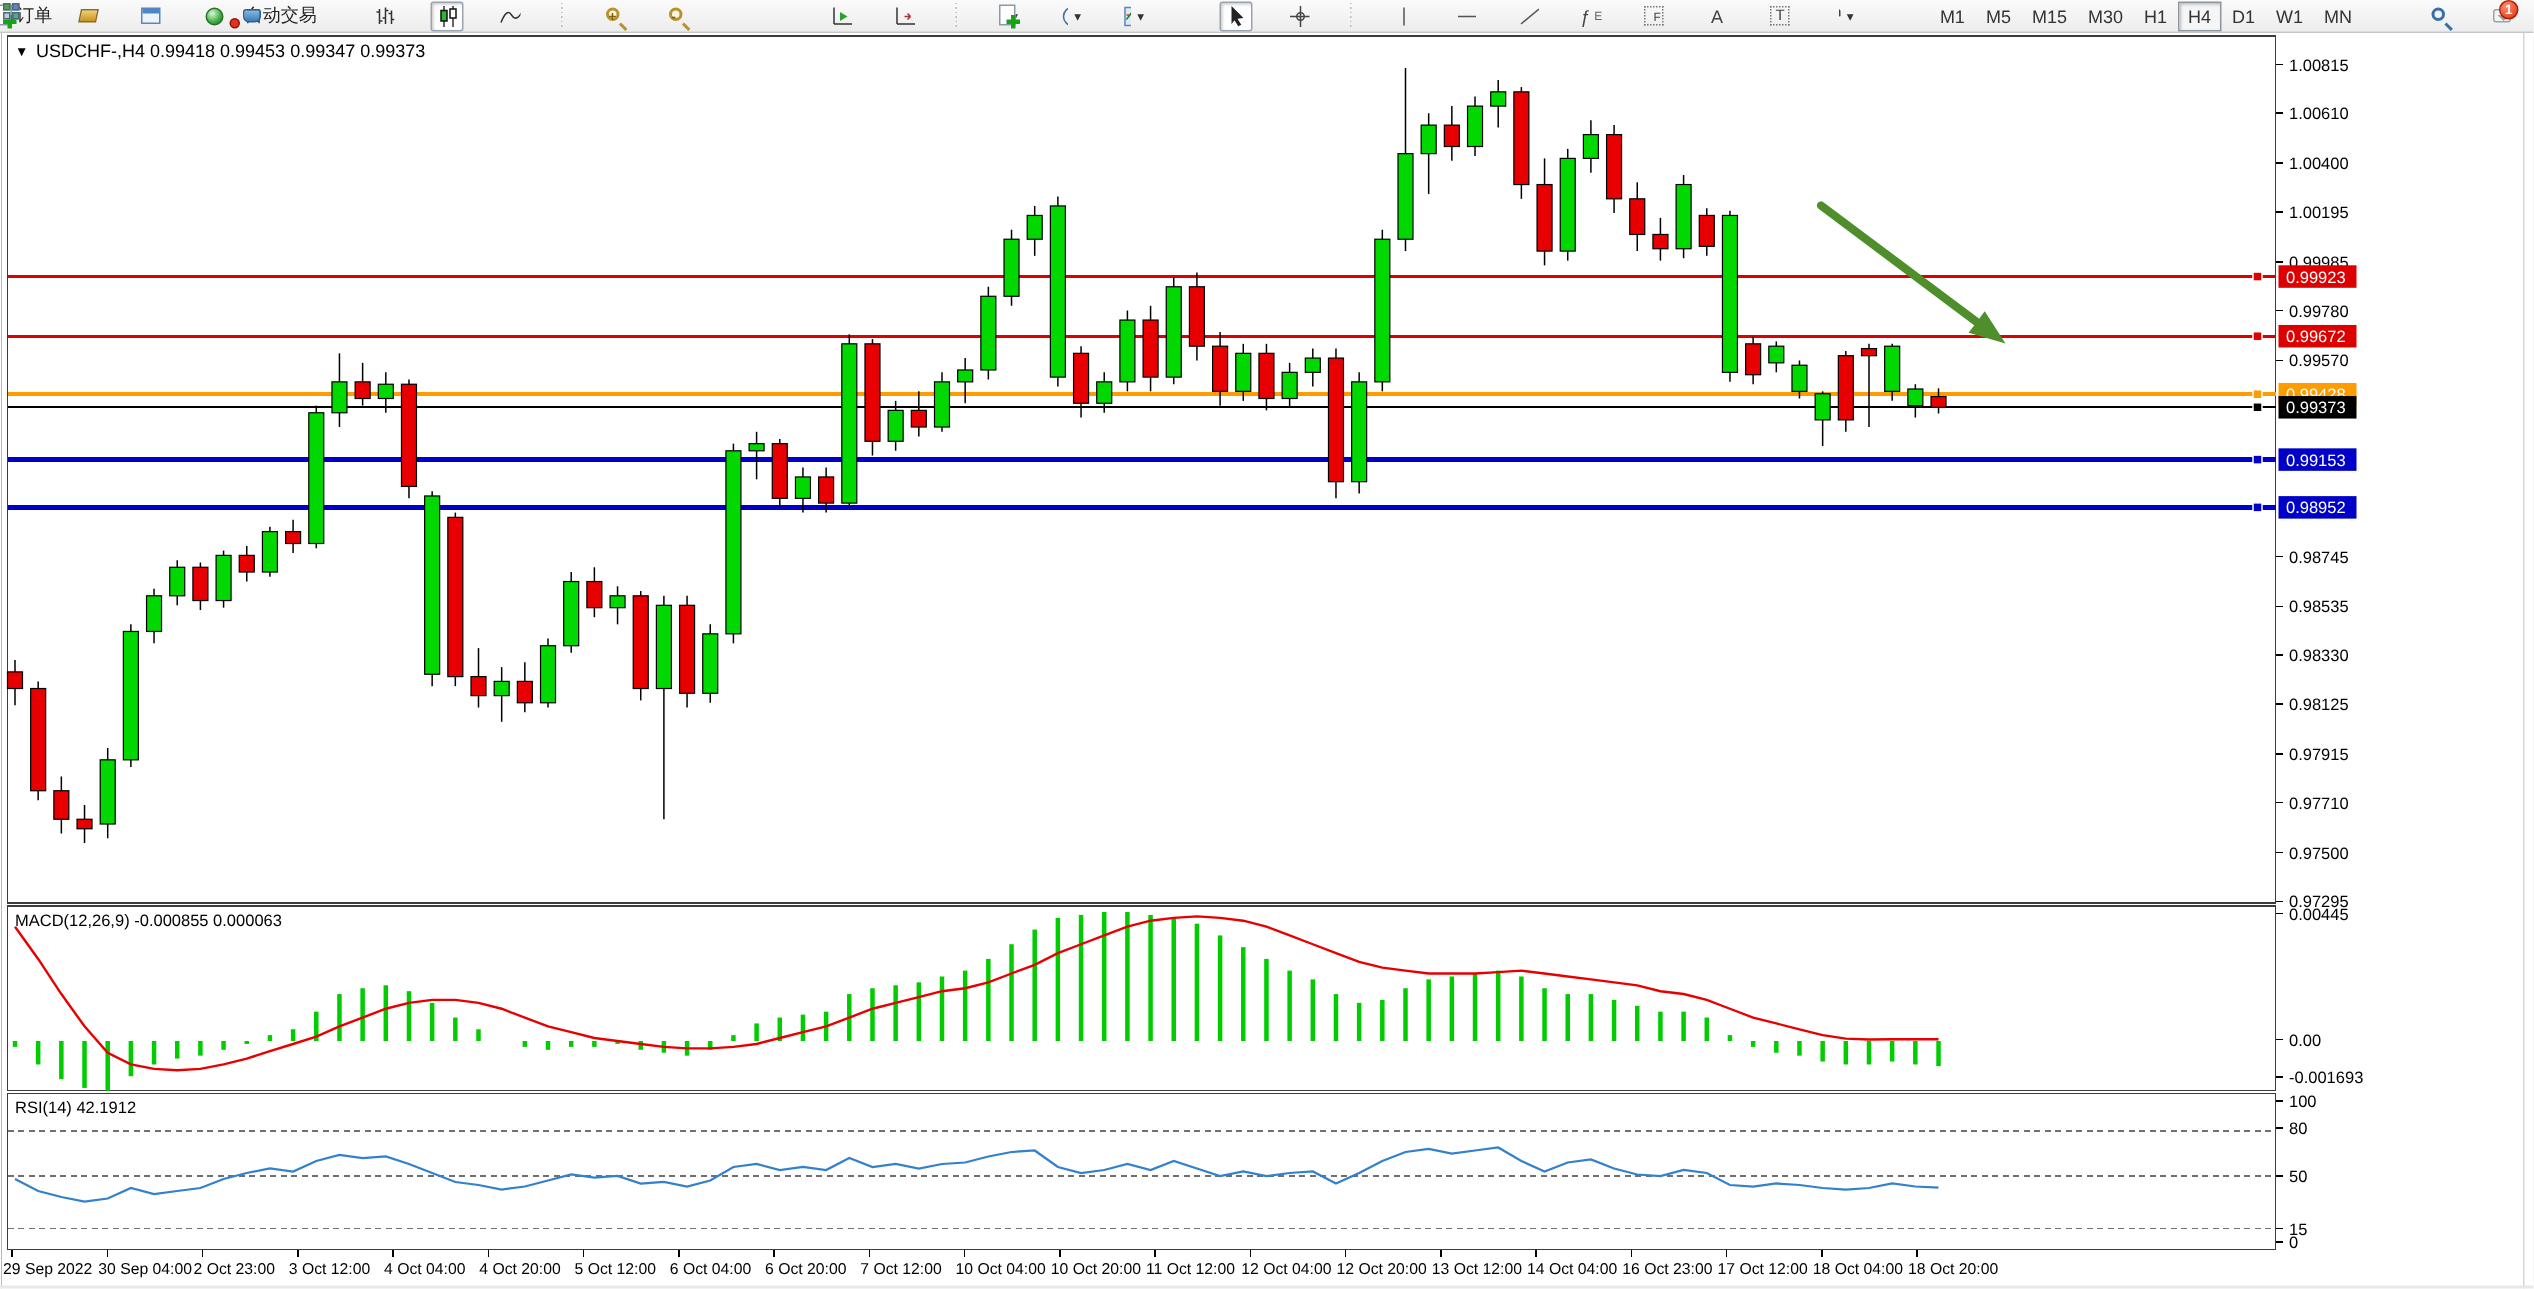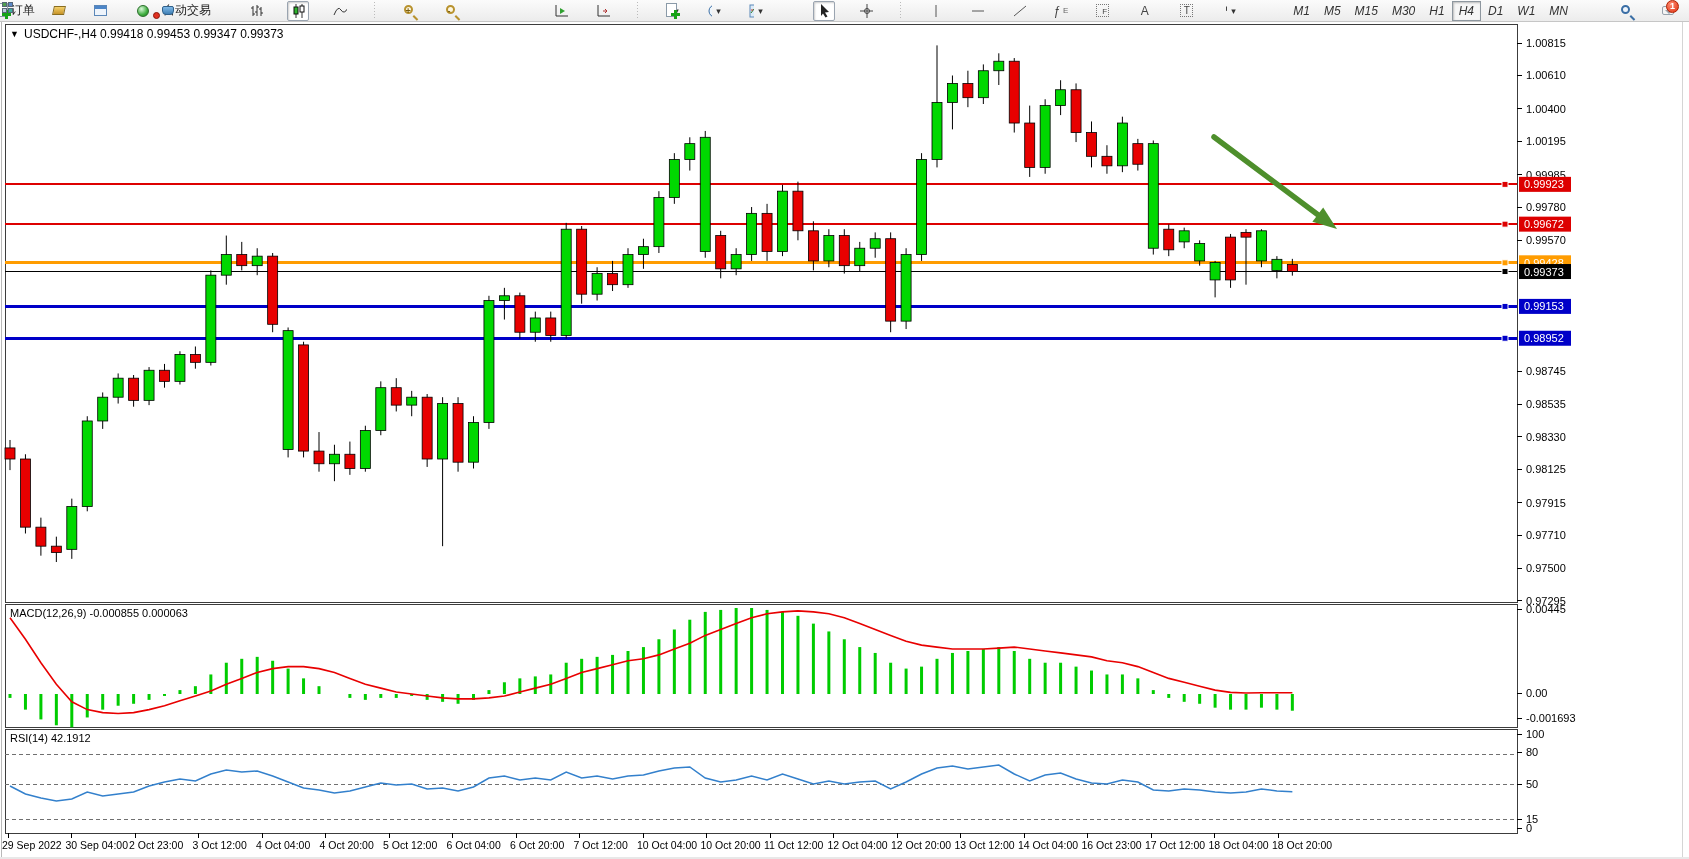--- a/index.html
+++ b/index.html
@@ -11,21 +11,21 @@
   .toolbar { position:absolute; top:0; left:0; width:1689px; height:22px; z-index:5;
     background:linear-gradient(#fbfbfb,#ececec); border-bottom:1px solid #c6c6c6;
     display:flex; align-items:center; padding:0 4px; gap:20px; font-size:12px; color:#222; }
   .tb-sep { width:5px; height:18px; margin:0 3px;
     background:repeating-linear-gradient(#bbb 0 1px, transparent 1px 3px); width:2px; }
   .tb-btn { height:20px; min-width:22px; display:flex; align-items:center; justify-content:center;
     gap:3px; padding:0 3px; border:1px solid transparent; border-radius:2px; cursor:default; }
   .tb-btn.sel { background:#fff; border:1px solid #9aa4b0; box-shadow:inset 1px 1px 2px #ccc; }
   .tb-label { white-space:nowrap; }
   .caret { font-size:9px; color:#333; margin-left:1px; }
-  .tf-btn { height:20px; padding:0 6px; color:#333; display:flex; align-items:center; border:1px solid transparent;font-style:italic; }
+  .tf-btn { height:20px; padding:0 6px; color:#333; display:flex; align-items:center; border:1px solid transparent; }
   .tf-btn.sel { background:#f6f6f6; border:1px solid #8e979f; box-shadow:inset 1px 1px 2px #bbb; }
   .spacer { flex:1; }
 
   
   .ic { position:relative; width:16px; height:16px; display:inline-block; }
   .ic-doc { position:absolute; left:1px; top:0; width:11px; height:14px; background:#fff; border:1px solid #8a9aa8; }
   .ic-plus-h { position:absolute; width:9px; height:3px; background:#17a317; left:6px; top:10px; }
   .ic-plus-v { position:absolute; width:3px; height:9px; background:#17a317; left:9px; top:7px; }
   .ic-gold { position:absolute; left:2px; top:3px; width:12px; height:9px; background:linear-gradient(#f4d06a,#c89428); border:1px solid #8a6d1f; transform:skewX(-12deg); }
   .ic-win { position:absolute; left:1px; top:2px; width:13px; height:11px; background:#eef4fb; border:1px solid #5b87b8; }

